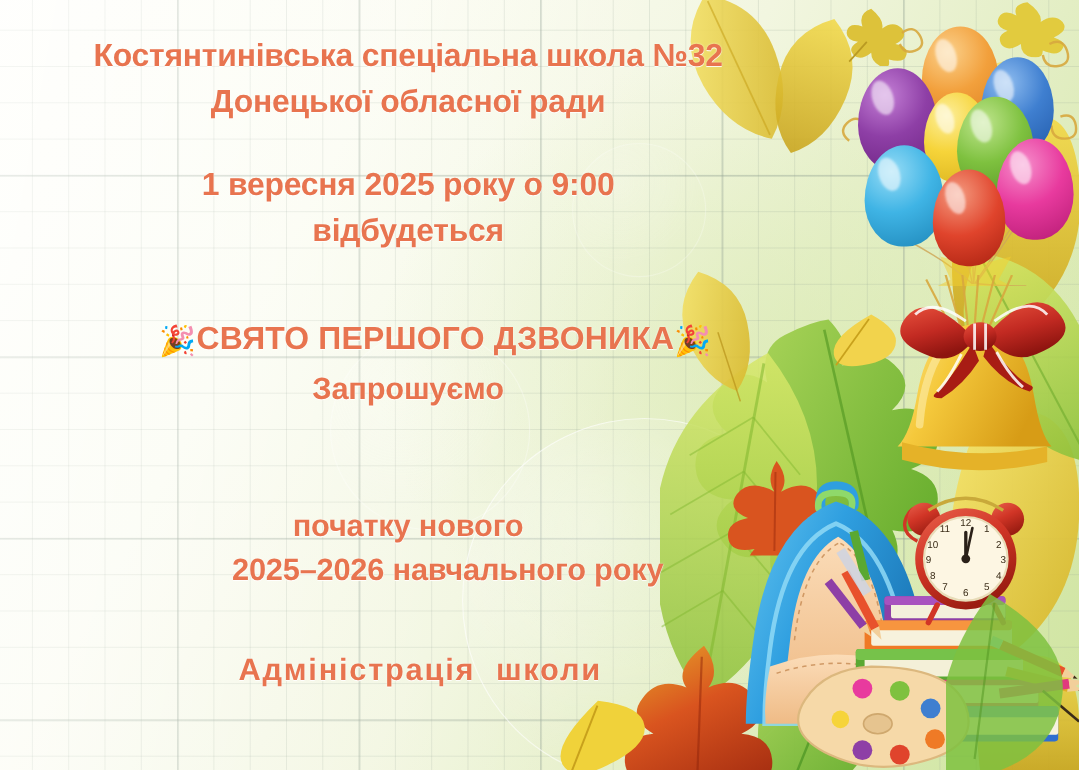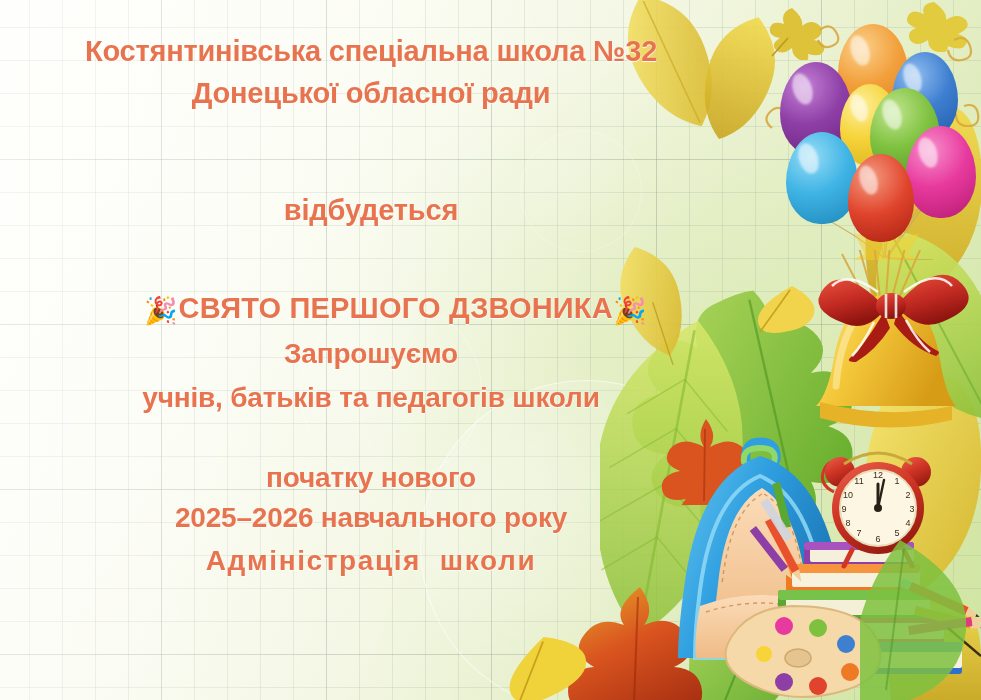--- a/index.html
+++ b/index.html
@@ -419,27 +419,27 @@
   <svg class="dec" style="left:860px;top:540px;width:121px;height:160px;" viewBox="0 0 121 160">
     <path d="M40 0 q70 40 66 90 q-4 50 -56 70 l-50 0 q-20 -80 40 -160 z" fill="#7ec13f" opacity=".85"></path>
     <path d="M44 8 L26 150" stroke="#4f9420" stroke-width="2" fill="none" opacity=".5"></path>
   </svg>
 
   <div id="textcol">
 
     <div class="tline t-title" style="top:36px;">Костянтинівська спеціальна школа №32</div>
     <div class="tline t-title" style="top:78px;">Донецької обласної ради</div>
 
+    <div class="tline t-when" style="top:153px;">1 вересня 2025 року о 9:00</div>
     <div class="tline t-event" style="top:262px;">
       <span class="emo">🎉</span><span>СВЯТО ПЕРШОГО ДЗВОНИКА</span><span class="emo">🎉</span>
     </div>
 
     <div class="tline t-when" style="top:195px;">відбудеться</div>
 
     <div class="tline t-invite" style="top:339px;">Запрошуємо</div>
-    <div class="tline t-invite" style="top:383px;">учнів, батьків та педагогів школи</div>
     <div class="tline t-invite" style="top:463px;">початку нового</div>
-    <div class="tline t-invite" style="top:503px;">2025–2026 навчального року</div>
-
-    <div class="tline t-sign" style="top:546px;">Адміністрація  школи</div>
+    <div class="tline t-invite" style="top:503px;margin-left:36px;">2025–2026 навчального року</div>
+
+    <div class="tline t-sign" style="top:594px;padding-left:11px;">Адміністрація  школи</div>
   </div>
 
 </div>
 
 </body></html>

